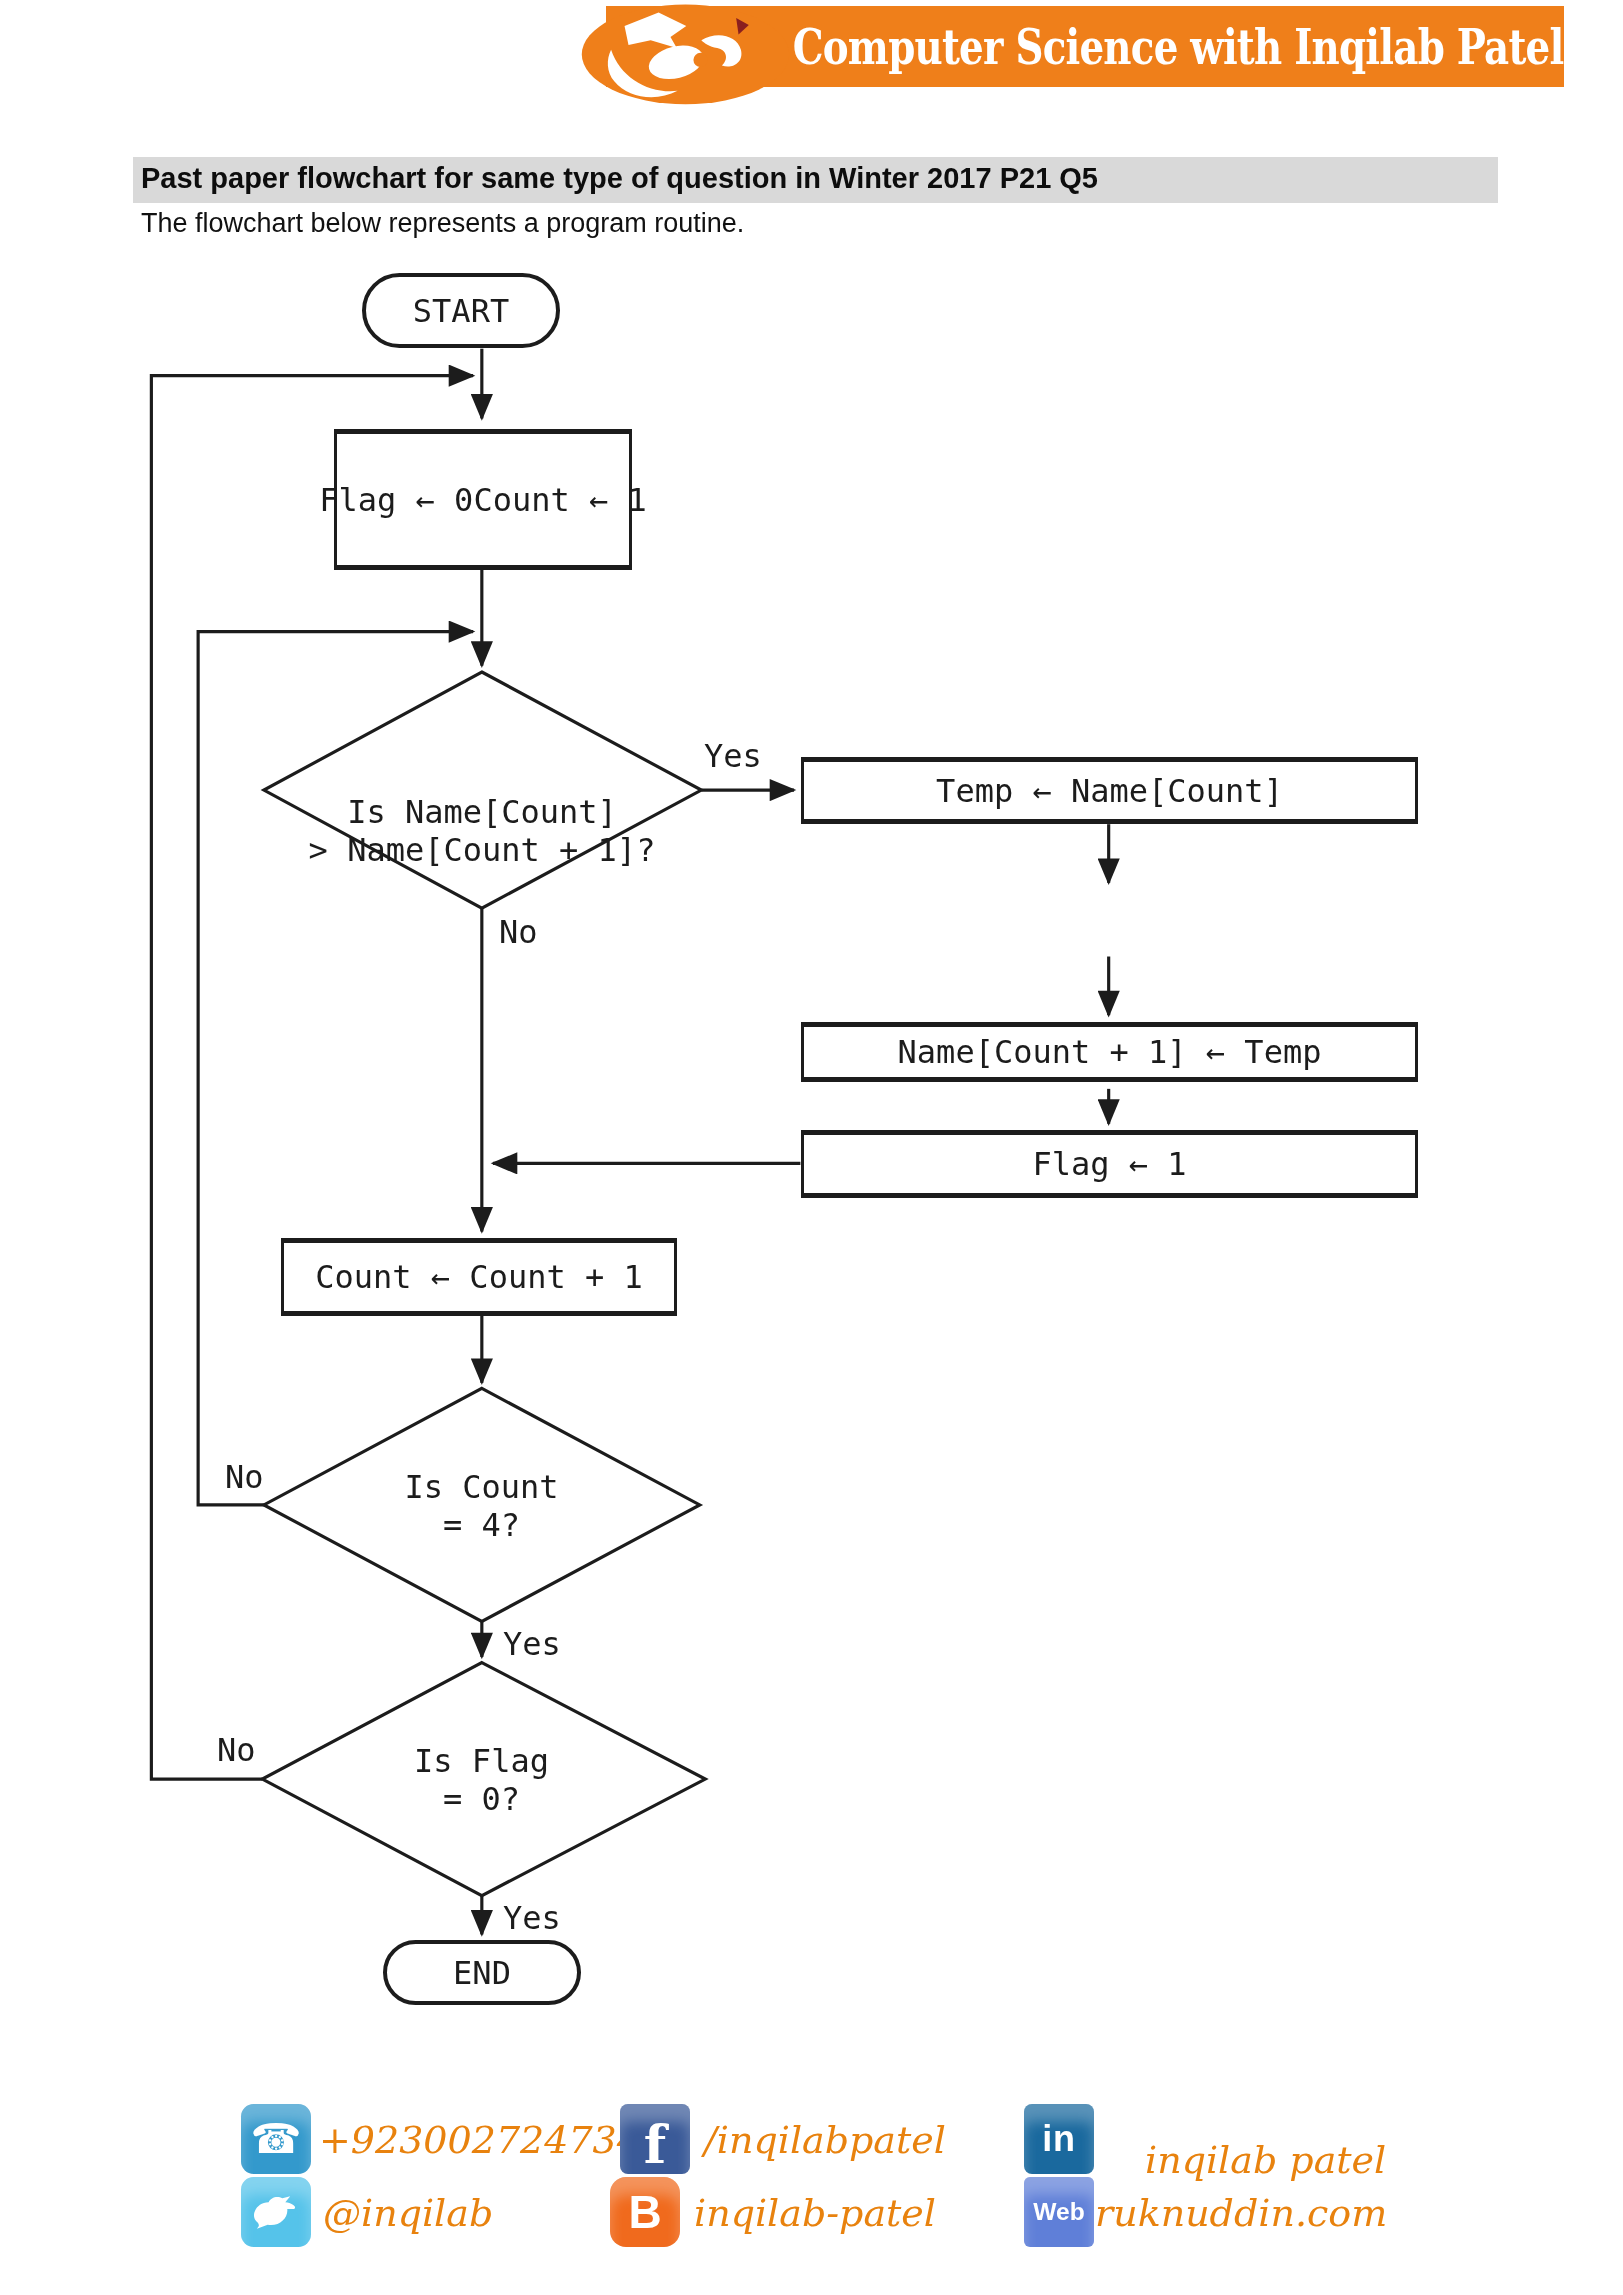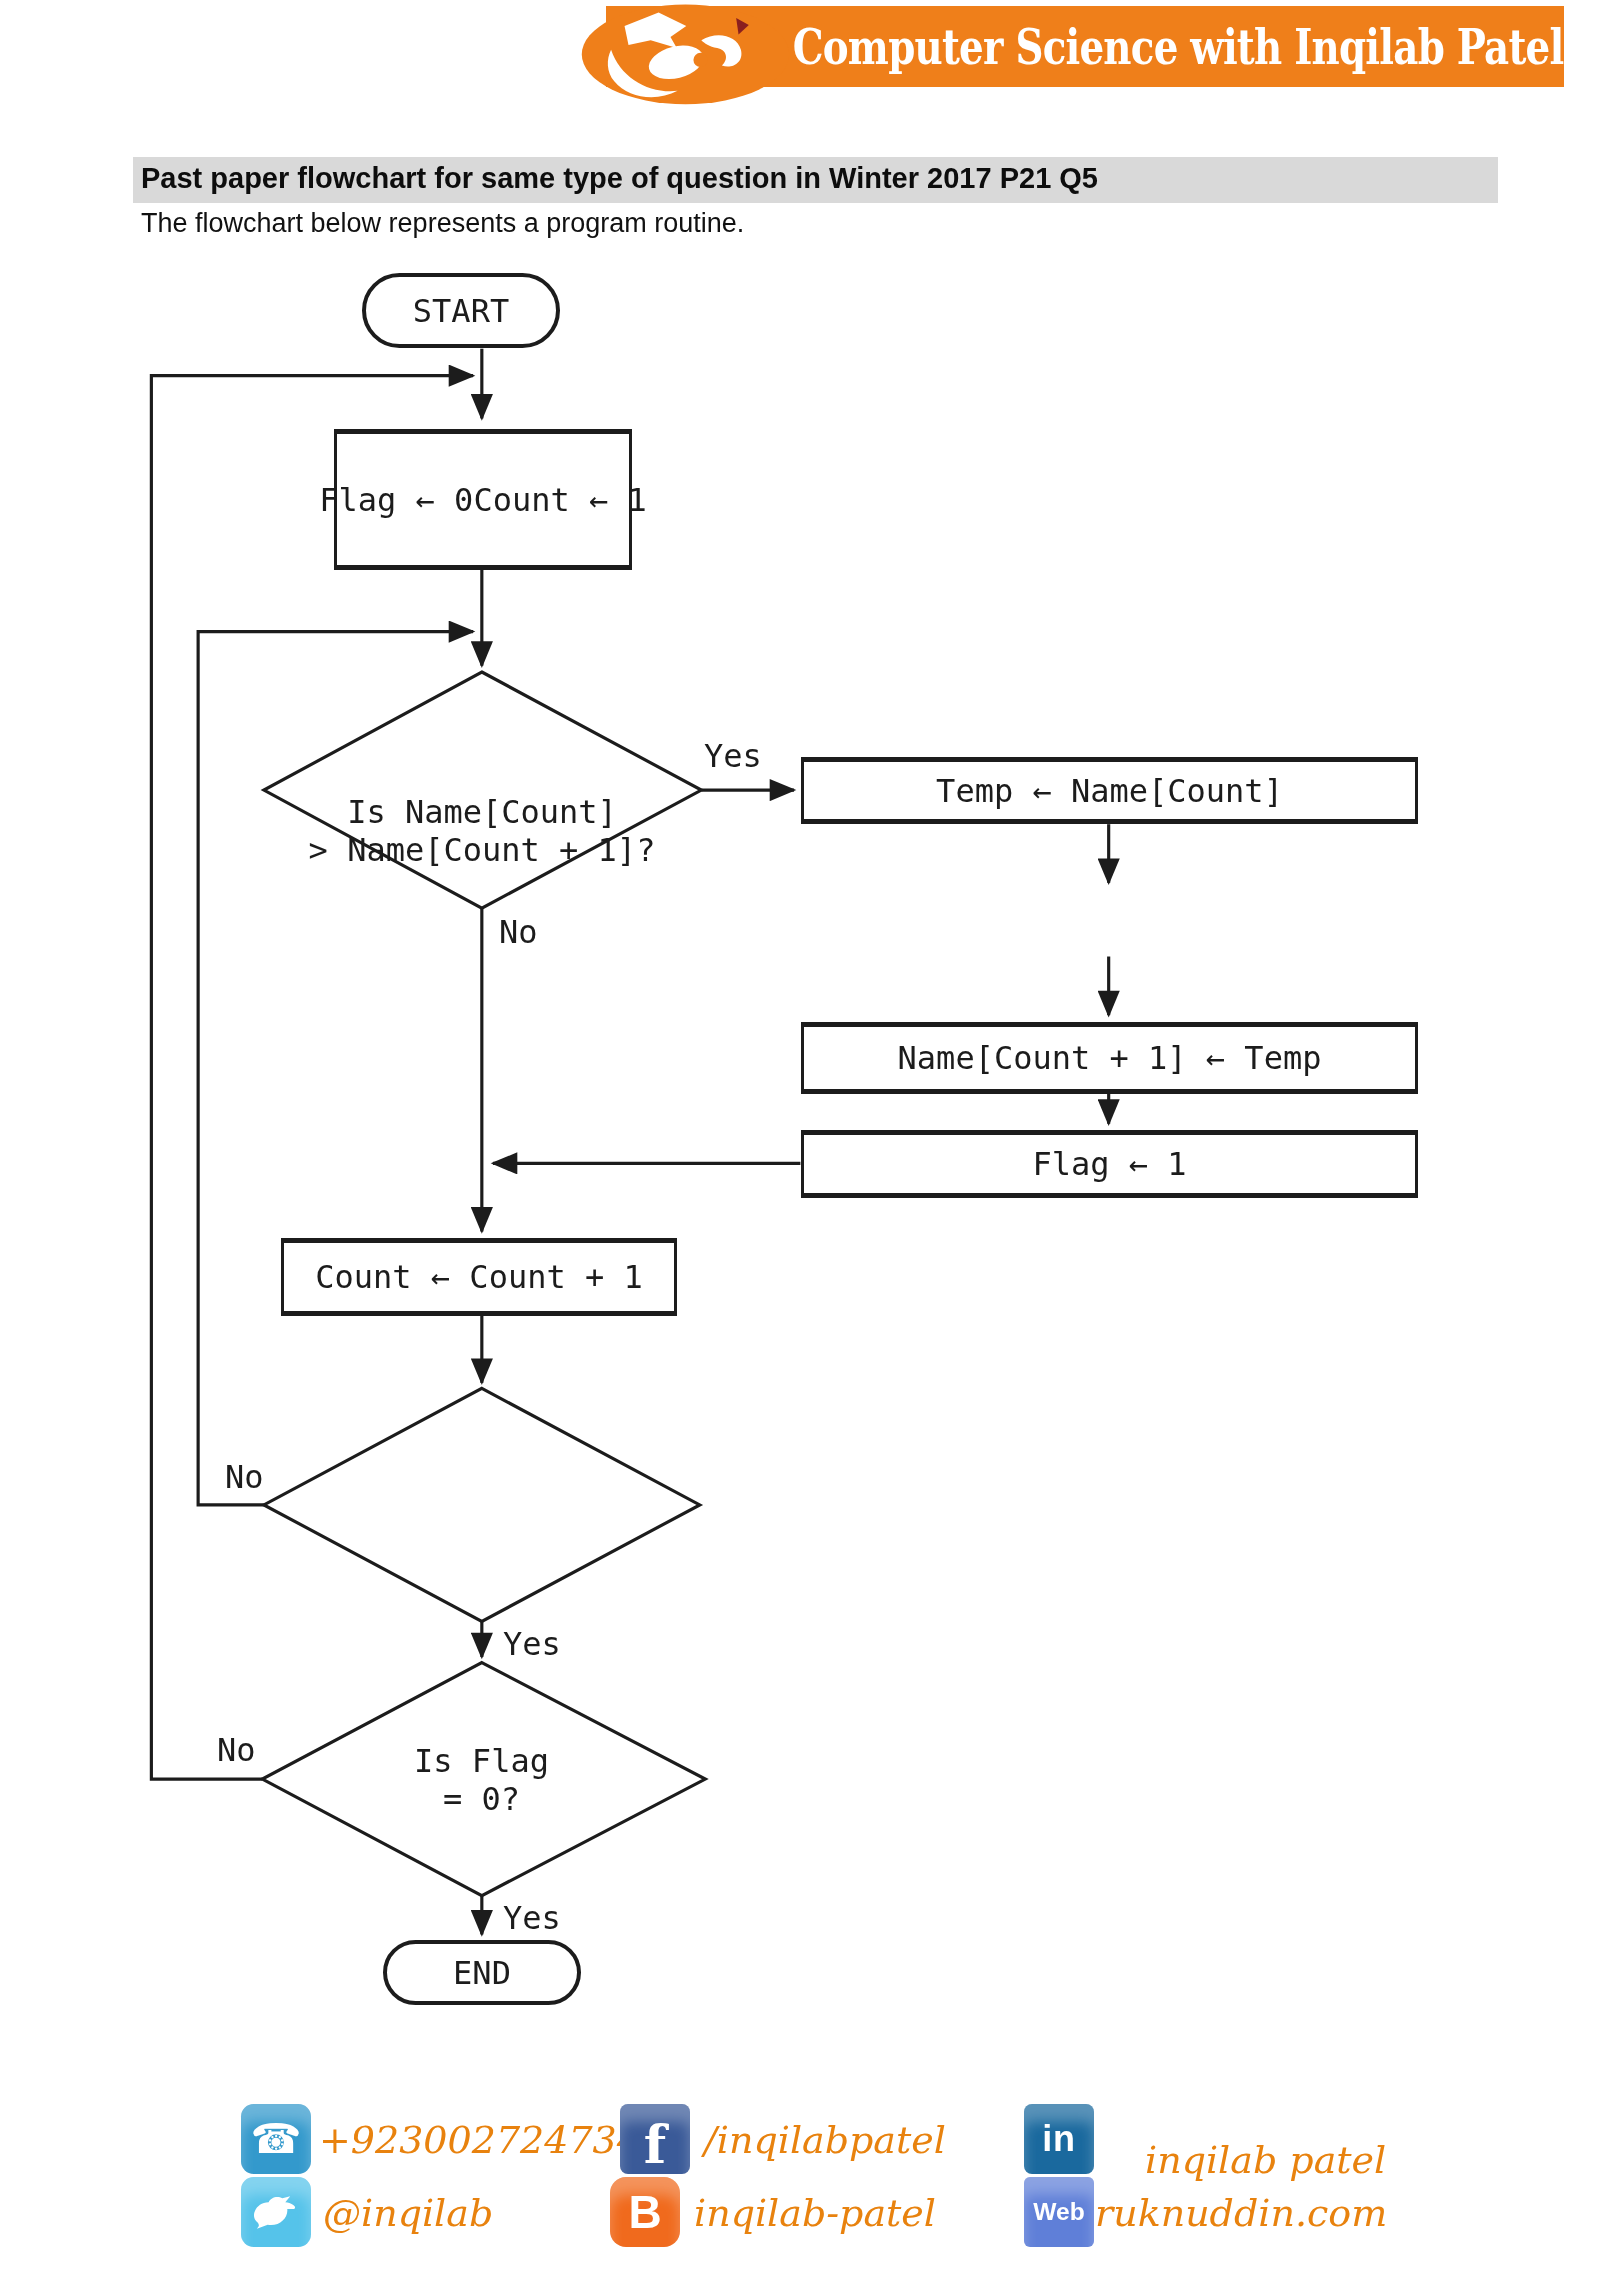--- a/index.html
+++ b/index.html
@@ -93,25 +93,26 @@
   <div class="node oval mono" style="left:362px;top:273px;width:198px;height:75px;">START</div>
 
   <div class="node proc proc2 mono" style="left:334px;top:429px;width:298px;height:141px;">
     <div>Flag ← 0</div>
     <div>Count ← 1</div>
   </div>
 
   <div class="dtext mono" style="left:284px;top:745px;width:396px;margin-top:48px;"><span>Is Name[Count]</span><br><span>&gt; Name[Count + 1]?</span></div>
 
   <div class="node proc mono" style="left:801px;top:757px;width:617px;height:67px;">Temp ← Name[Count]</div>
-  <div class="node proc mono" style="left:801px;top:1022px;width:617px;height:72px;">Name[Count + 1] ← Temp</div>
+  <div class="node proc mono" style="left:801px;top:1022px;width:617px;height:60px;">Name[Count + 1] ← Temp</div>
   <div class="node proc mono" style="left:801px;top:1130px;width:617px;height:68px;">Flag ← 1</div>
 
   <div class="node proc mono" style="left:281px;top:1238px;width:396px;height:78px;">Count ← Count + 1</div>
 
+  <div class="dtext mono" style="left:323px;top:1468px;width:317px;"><span>Is Count</span><br><span>= 4?</span></div>
 
   <div class="dtext mono" style="left:323px;top:1742px;width:317px;"><span>Is Flag</span><br><span>= 0?</span></div>
 
   <div class="node oval mono" style="left:383px;top:1940px;width:198px;height:65px;">END</div>
 
   <div class="branch" style="left:704px;top:737px;">Yes</div>
   <div class="branch" style="left:499px;top:913px;">No</div>
   <div class="branch" style="left:225px;top:1458px;">No</div>
   <div class="branch" style="left:503px;top:1625px;">Yes</div>
   <div class="branch" style="left:217px;top:1731px;">No</div>

